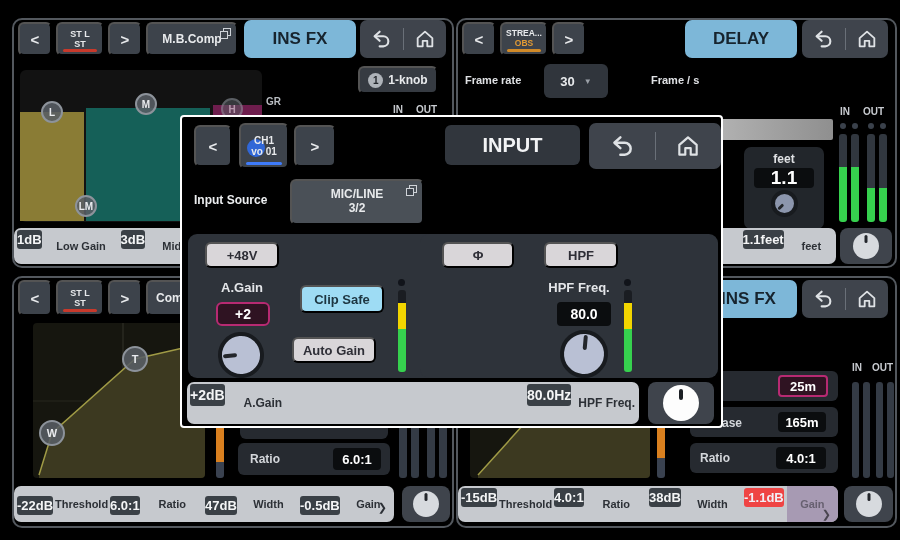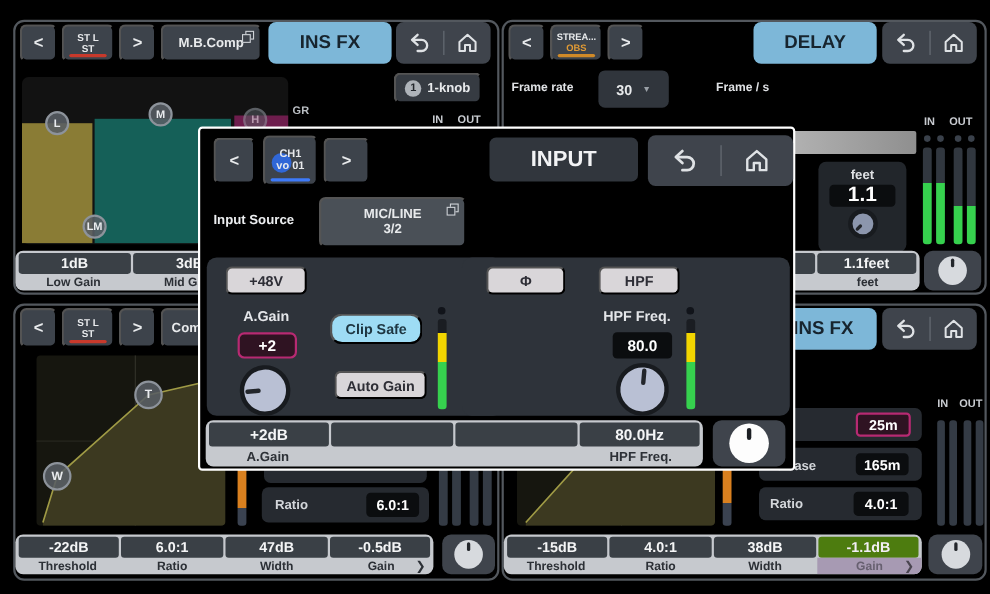--- a/index.html
+++ b/index.html
@@ -15,25 +15,25 @@
   .ul-red{background:#c8392b;}
   .ul-orange{background:#d08a28;}
   .ul-blue{background:#3e7bfa;}
   .title-blue{background:#7db7d8;color:#17242e;font-size:17px;border-radius:7px;}
   .navgrp{position:absolute;background:#3f444c;border-radius:7px;display:flex;align-items:center;justify-content:space-evenly;}
   .navgrp .div{width:1px;height:60%;background:#6a7078;}
   .copyicon{position:absolute;top:4px;right:5px;width:11px;height:11px;}
   .copyicon::before{content:"";position:absolute;right:0;top:0;width:6px;height:6px;border:1.4px solid #cfd3d8;}
   .copyicon::after{content:"";position:absolute;left:0;bottom:0;width:6px;height:6px;border:1.4px solid #cfd3d8;background:#3d434b;}
   .parambar{position:absolute;background:#c6c9ce;border-radius:7px;display:flex;overflow:hidden;}
-  .pcol{flex:1;display:flex;flex-direction:column;position:relative;}
+  .pcol{flex:1;display:flex;flex-direction:row;position:relative;}
   .pv{height:19px;margin:2px 1px 0 1px;background:#3a4046;border-radius:3px;display:flex;
       align-items:center;justify-content:center;font-size:13px;font-weight:bold;color:#f4f5f6;}
   .pl{flex:1;display:flex;align-items:center;justify-content:center;font-size:11px;font-weight:bold;color:#2c3036;}
-  .pv.purple{background:#4d7c0f;color:#f2eef5;}
+  .pv.purple{background:#ef4444;color:#f2eef5;}
   .pl.purple{background:#a79ab3;color:#676070;border-radius:0 0 6px 0;}
   .chev{position:absolute;right:7px;bottom:1px;font-size:11px;font-weight:bold;color:#2c3036;}
   .chev.purple{color:#4a4550;}
   .knobbtn{position:absolute;background:#3f444c;border-radius:8px;display:flex;align-items:center;justify-content:center;}
   .kcirc{width:26px;height:26px;border-radius:50%;background:#d7dade;position:relative;}
   .kcirc::after{content:"";position:absolute;left:50%;top:2px;width:3px;height:8px;background:#23262b;transform:translateX(-50%);border-radius:2px;}
   .knob{position:absolute;border-radius:50%;background:#b9c0d4;border:4px solid #181b1f;box-sizing:border-box;}
   .knob::after{content:"";position:absolute;left:50%;top:1px;width:3.5px;height:38%;background:#23262b;transform:translateX(-50%);border-radius:2px;}
   .meter{position:absolute;border-radius:3px;}
   .mdot{position:absolute;width:6px;height:6px;border-radius:50%;background:#11141a;}
@@ -246,21 +246,21 @@
   <div class="row" style="left:238px;top:443px;width:152px;height:32px;">
     <span class="lbl" style="left:12px;top:9px;font-size:12px;color:#d3d6da;">Ratio</span>
     <div class="valbox" style="left:95px;top:5px;width:48px;height:22px;font-size:13px;">
         <span>6.0:1</span>
       </div>
   </div>
   <div class="meter darkmeter" style="left:399px;top:385px;width:8px;height:93px;"></div>
   <div class="meter darkmeter" style="left:411px;top:385px;width:8px;height:93px;"></div>
   <div class="meter darkmeter" style="left:427px;top:385px;width:8px;height:93px;"></div>
   <div class="meter darkmeter" style="left:439px;top:385px;width:8px;height:93px;"></div>
-  <div class="parambar" style="left:14px;top:486px;width:380px;height:36px;">
+  <div class="parambar" style="left:14px;top:486px;width:380px;height:36px;align-items:center;">
     <div class="pcol">
         <div class="pv" style="margin-left:3px;">-22dB</div>
         <div class="pl">Threshold</div>
       </div>
     <div class="pcol">
         <div class="pv">6.0:1</div>
         <div class="pl">Ratio</div>
       </div>
     <div class="pcol">
         <div class="pv">47dB</div>
@@ -387,24 +387,24 @@
 
     <div class="section" style="left:6px;top:117px;width:269px;height:144px;">
       <button class="litebtn" style="left:17px;top:8px;width:74px;height:26px;">
           <span>+48V</span>
         </button>
       <span class="lbl" style="left:14px;top:46px;width:80px;text-align:center;font-size:13px;color:#e4e6e9;">A.Gain</span>
       <div class="valbox pinkbox" style="left:28px;top:68px;width:54px;height:24px;font-size:14px;border-radius:6px;">
           <span>+2</span>
         </div>
       <div class="knob" style="left:30px;top:98px;width:46px;height:46px;transform:rotate(-95deg);"></div>
-      <button class="litebtn cyanbtn" style="left:112px;top:51px;width:84px;height:28px;border-radius:11px;">
+      <button class="litebtn cyanbtn" style="left:112px;top:51px;width:84px;height:28px;">
           <span>Clip Safe</span>
         </button>
-      <button class="litebtn" style="left:116px;top:103px;width:84px;height:26px;">
+      <button class="litebtn" style="left:104px;top:103px;width:84px;height:26px;">
           <span>Auto Gain</span>
         </button>
       <span class="mdot" style="left:210px;top:45px;width:7px;height:7px;"></span>
       <div class="meter sigmeter" style="left:210px;top:56px;width:8px;height:82px;"></div>
     </div>
 
     <div class="section" style="left:238px;top:117px;width:298px;height:144px;">
       <button class="litebtn" style="left:22px;top:8px;width:72px;height:26px;">
           <span>Φ</span>
         </button>

